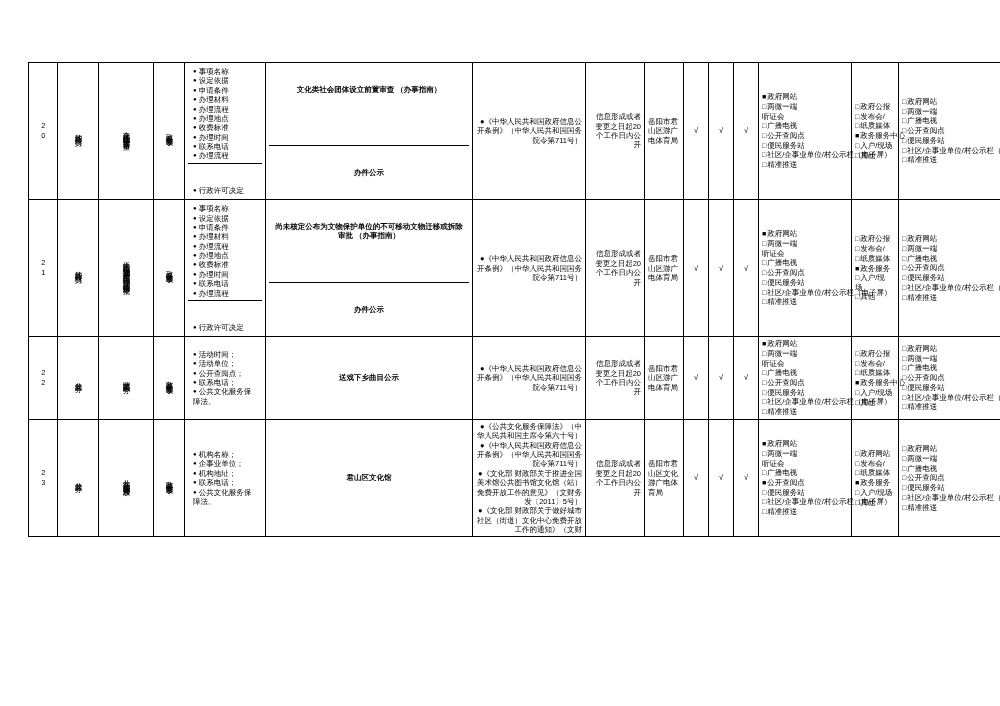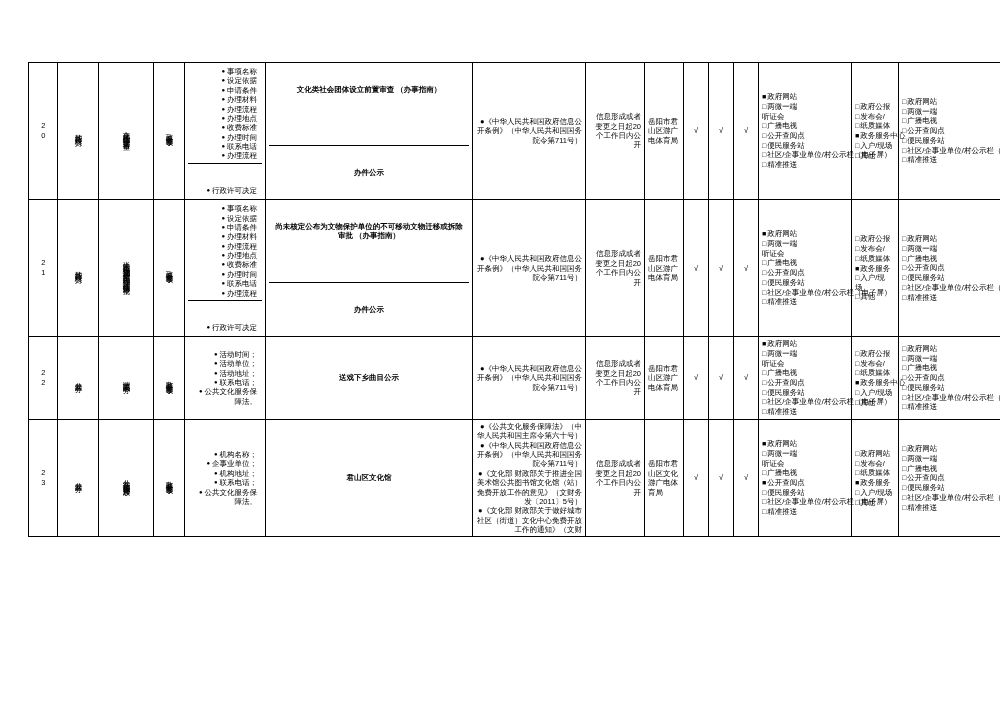--- a/index.html
+++ b/index.html
@@ -32,21 +32,21 @@
     border: 1px solid #000;
     vertical-align: middle;
     padding: 2px 3px;
     font-size: 7.5px;
     line-height: 1.25;
   }
   .c-seq      { width: 22px;  text-align: center; }
   .c-cat      { width: 34px;  text-align: center; }
   .c-name     { width: 48px;  text-align: center; }
   .c-type     { width: 24px;  text-align: center; }
-  .c-items    { width: 74px;  text-align: right; vertical-align: top; padding: 0; }
+  .c-items    { width: 74px;  text-align: left; vertical-align: top; padding: 0; }
   .c-content  { width: 200px; text-align: center; vertical-align: top; padding: 0; font-weight: bold; }
   .c-basis    { width: 106px; text-align: right; vertical-align: middle; }
   .c-form     { width: 52px;  text-align: right; }
   .c-dept     { width: 32px;  text-align: left; }
   .c-chk      { width: 18px;  text-align: center; }
   .c-ch1      { width: 86px;  text-align: left; vertical-align: top; }
   .c-ch2      { width: 40px;  text-align: left; vertical-align: top;}
   .c-ch3      { width: 170px; text-align: left; vertical-align: top; }
 
   .vtext {
@@ -295,21 +295,21 @@
         <td class="c-type">
           <div class="vwrap">
               <span class="vtext">非政务服务事项</span>
             </div>
         </td>
         <td class="c-items">
           <div class="cell-inner">
             <ul class="bullet-list">
               <li>活动时间；</li>
               <li>活动单位；</li>
-              <li>活动地址；</li>
+              <li>公开查阅点；</li>
               <li>联系电话；</li>
               <li style="white-space:normal">公共文化服务保障法。</li>
             </ul>
           </div>
         </td>
         <td class="c-content">
           <div class="cell-inner">送戏下乡曲目公示</div>
         </td>
         <td class="c-basis">
           <div>●《中华人民共和国政府信息公开条例》（中华人民共和国国务院令第711号）</div>

